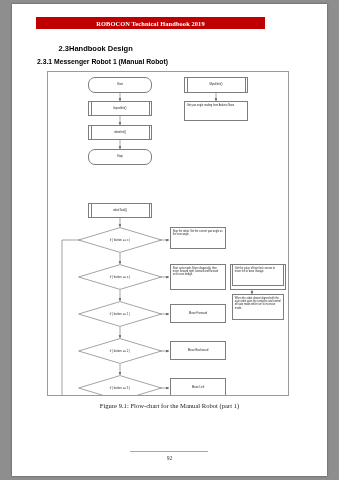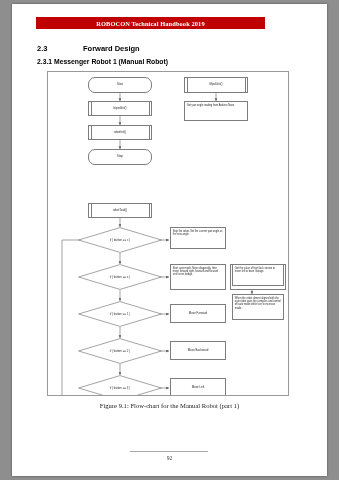--- a/index.html
+++ b/index.html
@@ -50,21 +50,21 @@
     background:#1e9e45;left:45px;top:3px;
   }
 
   
   .h2{
     position:absolute;left:25px;top:40px;
     font-family:"Liberation Sans",sans-serif;
     font-weight:bold;font-size:7.5px;color:#000;
     white-space:nowrap;
   }
-  .h2 .num{display:inline-block;width:46px;}
+  .h2 .num{display:inline-block;width:32px;text-align:right;}
   .h3{
     position:absolute;left:25px;top:54px;
     font-family:"Liberation Sans",sans-serif;
     font-weight:bold;font-size:6.8px;color:#000;
     white-space:nowrap;
   }
 
   
   .chart{
     position:absolute;left:35px;top:67px;
@@ -151,21 +151,21 @@
 <div class="page">
 <div class="page-inner">
 
   <div class="hdr">
     <div class="hdr-bar"></div>
     <div class="hdr-title">ROBOCON Technical Handbook 2019</div>
   </div>
 
 
   <div class="h2">
-    <span class="num">2.3</span><span>Forward Design</span>
+    <span class="num">2.3</span><span>Handbook Design</span>
   </div>
   <div class="h3">2.3.1 Messenger Robot 1 (Manual Robot)</div>
 
   <div class="chart">
 
     <svg width="240" height="323">
       <defs>
         <marker id="ah" markerWidth="5" markerHeight="5" refX="4" refY="2" orient="auto">
           <path d="M0,0 L4,2 L0,4 z" fill="#5a5a5a"></path>
         </marker>

